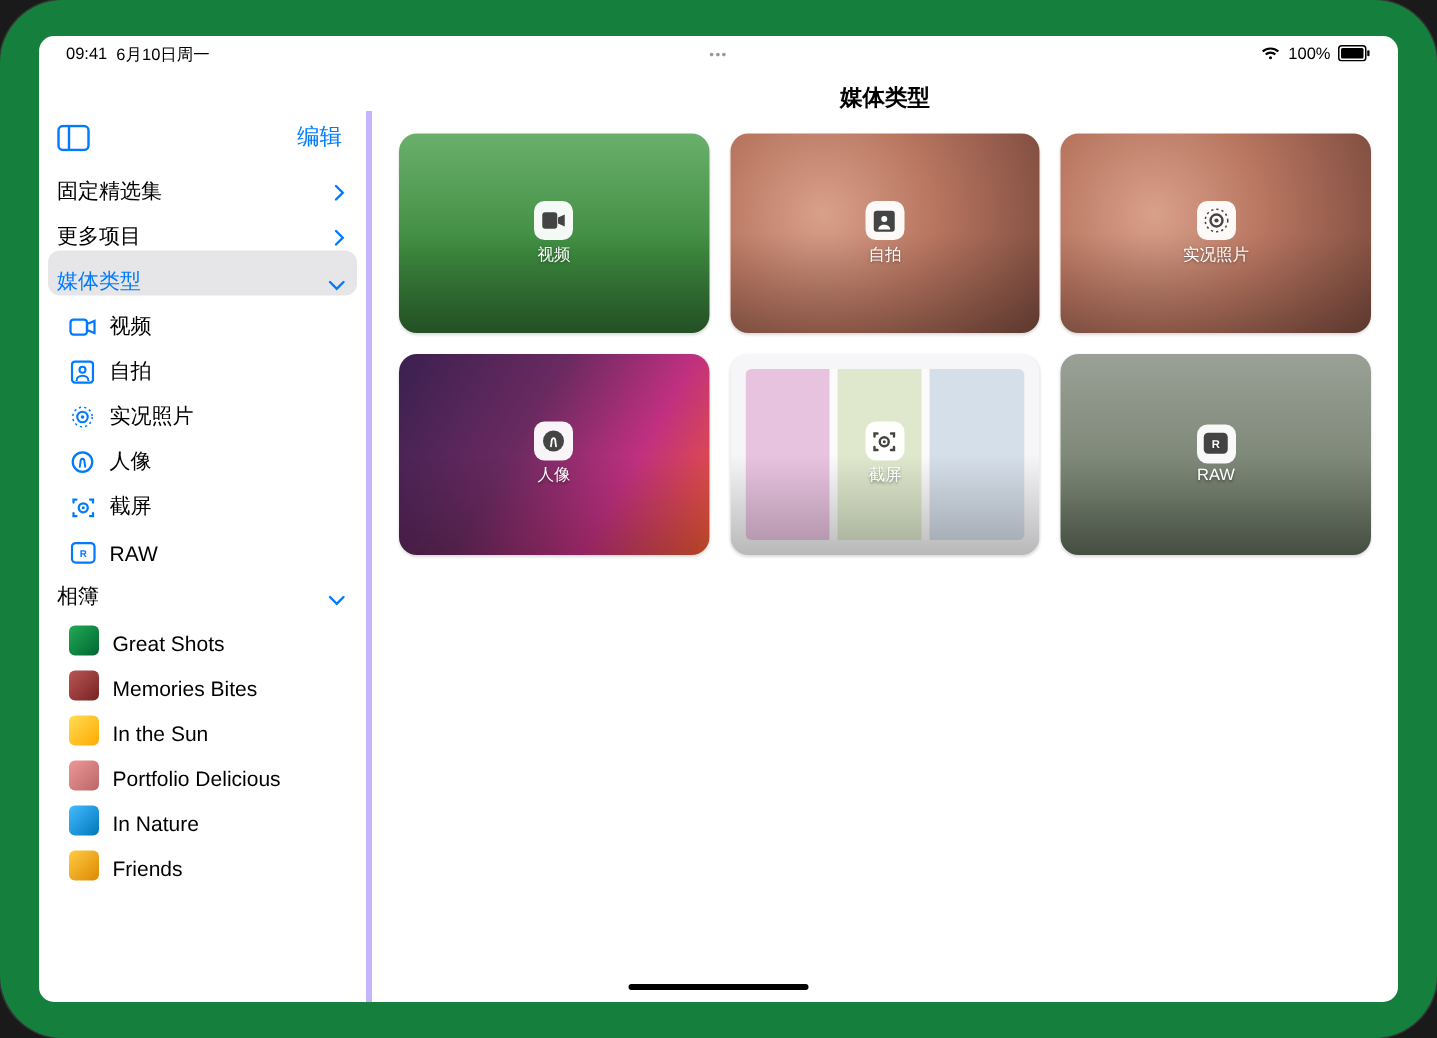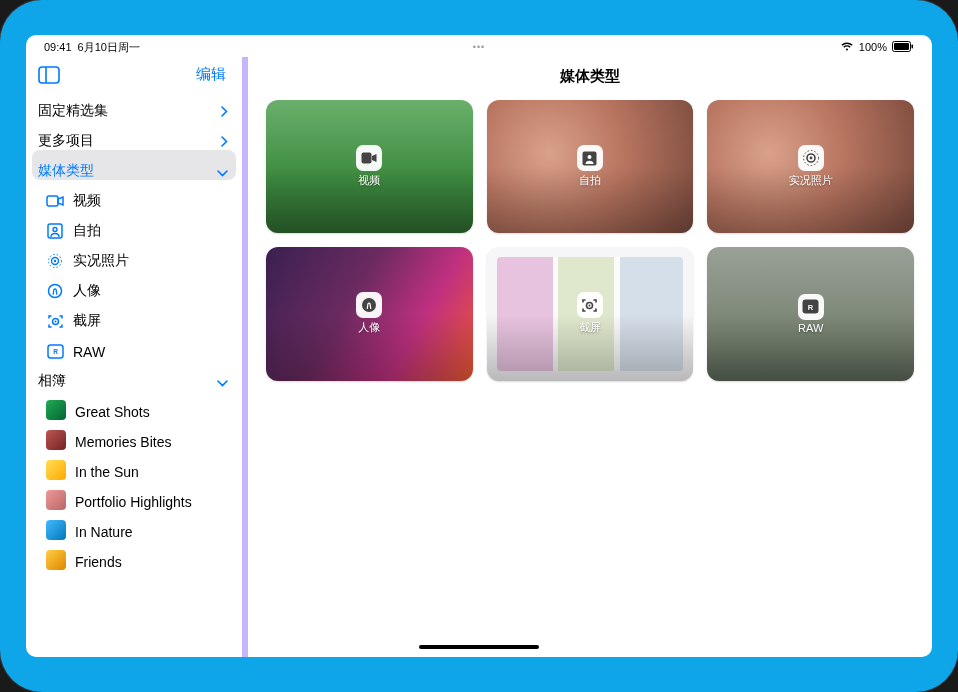--- a/index.html
+++ b/index.html
@@ -1,31 +1,31 @@
 <!DOCTYPE html>
 <html><head>
   <meta charset="utf-8">
   <style>
     * { margin: 0; padding: 0; box-sizing: border-box; font-family: -apple-system, "SF Pro", "Helvetica Neue", Arial, sans-serif; }
     body { background: #1a1a1a; display: flex; justify-content: center; align-items: center; min-height: 100vh; }
 
-    .device-frame { width: 958px; height: 692px; background: #0ea5e9; border-radius: 42px; padding: 35px 26px; position: relative; box-shadow: 0 0 0 1px #333; }
+    .device-frame { width: 958px; height: 692px; background: #15803d; border-radius: 42px; padding: 24px 26px; position: relative; box-shadow: 0 0 0 1px #333; }
     .screen { width: 100%; height: 100%; background: #fff; border-radius: 10px; overflow: hidden; display: flex; flex-direction: column; position: relative; }
 
     
     .status-bar { height: 22px; display: flex; justify-content: space-between; align-items: center; padding: 2px 18px 0; font-size: 11px; color: #000; position: relative;}
     .status-left { display: flex; gap: 6px; align-items: center;}
     .status-right { display: flex; gap: 5px; align-items: flex-start;}
     .status-bar svg { display: block; }
     .dots-handle { position: absolute; left: 50%; transform: translateX(-50%); color: #999; letter-spacing: 1px; font-size: 9px;}
 
     .content { flex: 1; display: flex; overflow: hidden; }
 
     
-    .sidebar { width: 222px; border-right: 6px solid #c4b5fd; display: flex; flex-direction: column; overflow-y: auto; }
+    .sidebar { width: 222px; border-right: 4px solid #c4b5fd; display: flex; flex-direction: column; overflow-y: auto; margin-top: 28px; }
     .sidebar-header { display: flex; justify-content: space-between; align-items: center; padding: 8px 16px 6px 12px; }
     .sidebar-toggle { color: #007aff; display:flex;}
     .edit-btn { color: #007aff; font-size: 15px; cursor: pointer;}
     .sb-row { display: flex; align-items: flex-end; height: 30px; padding: 0 14px 0 12px; font-size: 14px; color: #000; cursor: pointer; gap: 9px; }
     .sb-row .label { flex: 1; }
     .sb-row .chev { color: #007aff; }
     .sb-row.selected { position: relative; }
     .sb-row.selected::before { content:""; position:absolute; left:6px; right:6px; top:0; bottom:0; background:#e6e6e8; border-radius:8px; z-index:-1; }
     .sb-row.selected { z-index:0; }
     .sb-row.selected .label, .sb-row.selected .chev { color:#007aff; }
@@ -213,21 +213,21 @@
         <div class="sb-row sb-sub">
           <span class="thumb t3"></span>
           <span class="label">Memories Bites</span>
         </div>
         <div class="sb-row sb-sub">
           <span class="thumb t4"></span>
           <span class="label">In the Sun</span>
         </div>
         <div class="sb-row sb-sub">
           <span class="thumb t5"></span>
-          <span class="label">Portfolio Highlights</span>
+          <span class="label">Portfolio Delicious</span>
         </div>
         <div class="sb-row sb-sub">
           <span class="thumb t7"></span>
           <span class="label">In Nature</span>
         </div>
         <div class="sb-row sb-sub">
           <span class="thumb t6"></span>
           <span class="label">Friends</span>
         </div>
       </div>

